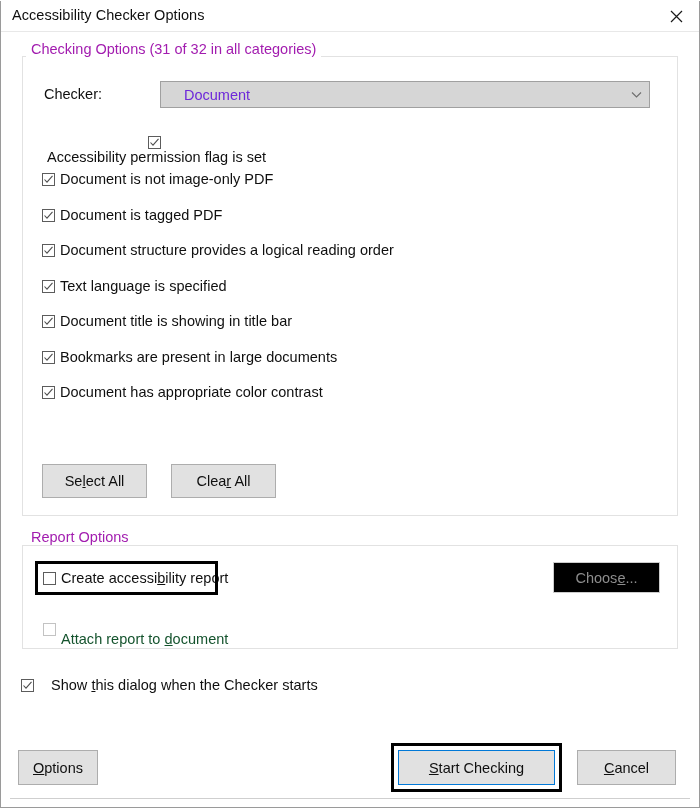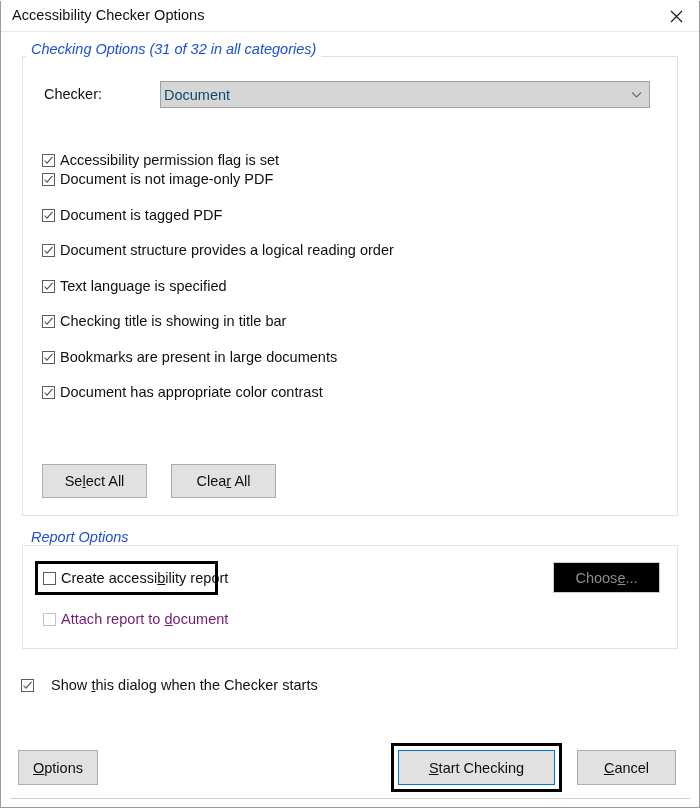--- a/index.html
+++ b/index.html
@@ -58,25 +58,24 @@
   .groupbox {
     position: absolute;
     border: 1px solid #e2e2e2;
     box-sizing: border-box;
     background: transparent;
   }
   .group-title {
     position: absolute;
     background: #ffffff;
     font-size: 14.5px;
-    color: #1d4ed8;
+    color: #a21caf;
     padding: 0 5px;
     white-space: nowrap;
     line-height: 16px;
-    font-style: italic;
   }
 
   #group-checking { left: 22px; top: 56px; width: 656px; height: 460px; }
   #group-checking-title { left: 26px; top: 41px; }
 
   #group-report { left: 22px; top: 545px; width: 656px; height: 104px; }
   #group-report-title { left: 26px; top: 529px; }
 
   
   #category-label {
@@ -92,22 +91,22 @@
     width: 490px; height: 27px;
     box-sizing: border-box;
     border: 1px solid #a0a0a0;
     background: #d6d6d6;
     display: flex;
     align-items: center;
     cursor: default;
   }
   #category-combo-value {
     font-size: 14.5px;
-    color: #0c4a6e;
-    padding-left: 3px;
+    color: #6d28d9;
+    padding-left: 23px;
     white-space: nowrap;
   }
   #category-combo-arrow {
     position: absolute;
     right: 0; top: 0;
     width: 26px; height: 25px;
     display: flex;
     align-items: center;
     justify-content: center;
     border-left: 1px solid #d6d6d6;
@@ -131,21 +130,21 @@
     flex: 0 0 auto;
   }
   .cbox.disabled { border-color: #c3c3c3; }
   .cbox svg { position:absolute; left:0px; top:0px; display:block; }
   .cblabel {
     font-size: 14.5px;
     color: #0f0f0f;
     margin-left: 5px;
     letter-spacing: 0.02px;
   }
-  .cblabel.disabled { color: #701a75; }
+  .cblabel.disabled { color: #14532d; margin-top: 20px; }
   u { text-decoration: underline; text-underline-offset: 1px; }
 
   
   .btn {
     position: absolute;
     box-sizing: border-box;
     background: #e1e1e1;
     border: 1px solid #adadad;
     font-size: 14.5px;
     color: #0f0f0f;
@@ -216,21 +215,21 @@
   <div id="category-label">Checker:</div>
   <div id="category-combo">
     <span id="category-combo-value">Document</span>
     <span id="category-combo-arrow">
       <svg width="11" height="8" viewBox="0 0 11 8">
         <path d="M1 1.5 L5.5 6 L10 1.5" stroke="#6d6d6d" stroke-width="1.1" fill="none"></path>
       </svg>
     </span>
   </div>
 
-  <div class="cbrow" style="left:42px; top:152px;">
+  <div class="cbrow" style="left:42px; top:136px;flex-direction:column;">
     <span class="cbox">
       <svg width="11" height="11" viewBox="0 0 11 11">
           <path d="M1.5 5.5 L4 8.2 L9.5 1.8" stroke="#4f4f4f" stroke-width="1.1" fill="none"></path>
         </svg>
     </span>
     <span class="cblabel">Accessibility permission flag is set</span>
   </div>
 
   <div class="cbrow" style="left:42px; top:171px;">
     <span class="cbox">
@@ -267,21 +266,21 @@
     </span>
     <span class="cblabel">Text language is specified</span>
   </div>
 
   <div class="cbrow" style="left:42px; top:313px;">
     <span class="cbox">
       <svg width="11" height="11" viewBox="0 0 11 11">
           <path d="M1.5 5.5 L4 8.2 L9.5 1.8" stroke="#4f4f4f" stroke-width="1.1" fill="none"></path>
         </svg>
     </span>
-    <span class="cblabel">Checking title is showing in title bar</span>
+    <span class="cblabel">Document title is showing in title bar</span>
   </div>
 
   <div class="cbrow" style="left:42px; top:349px;">
     <span class="cbox">
       <svg width="11" height="11" viewBox="0 0 11 11">
           <path d="M1.5 5.5 L4 8.2 L9.5 1.8" stroke="#4f4f4f" stroke-width="1.1" fill="none"></path>
         </svg>
     </span>
     <span class="cblabel">Bookmarks are present in large documents</span>
   </div>

